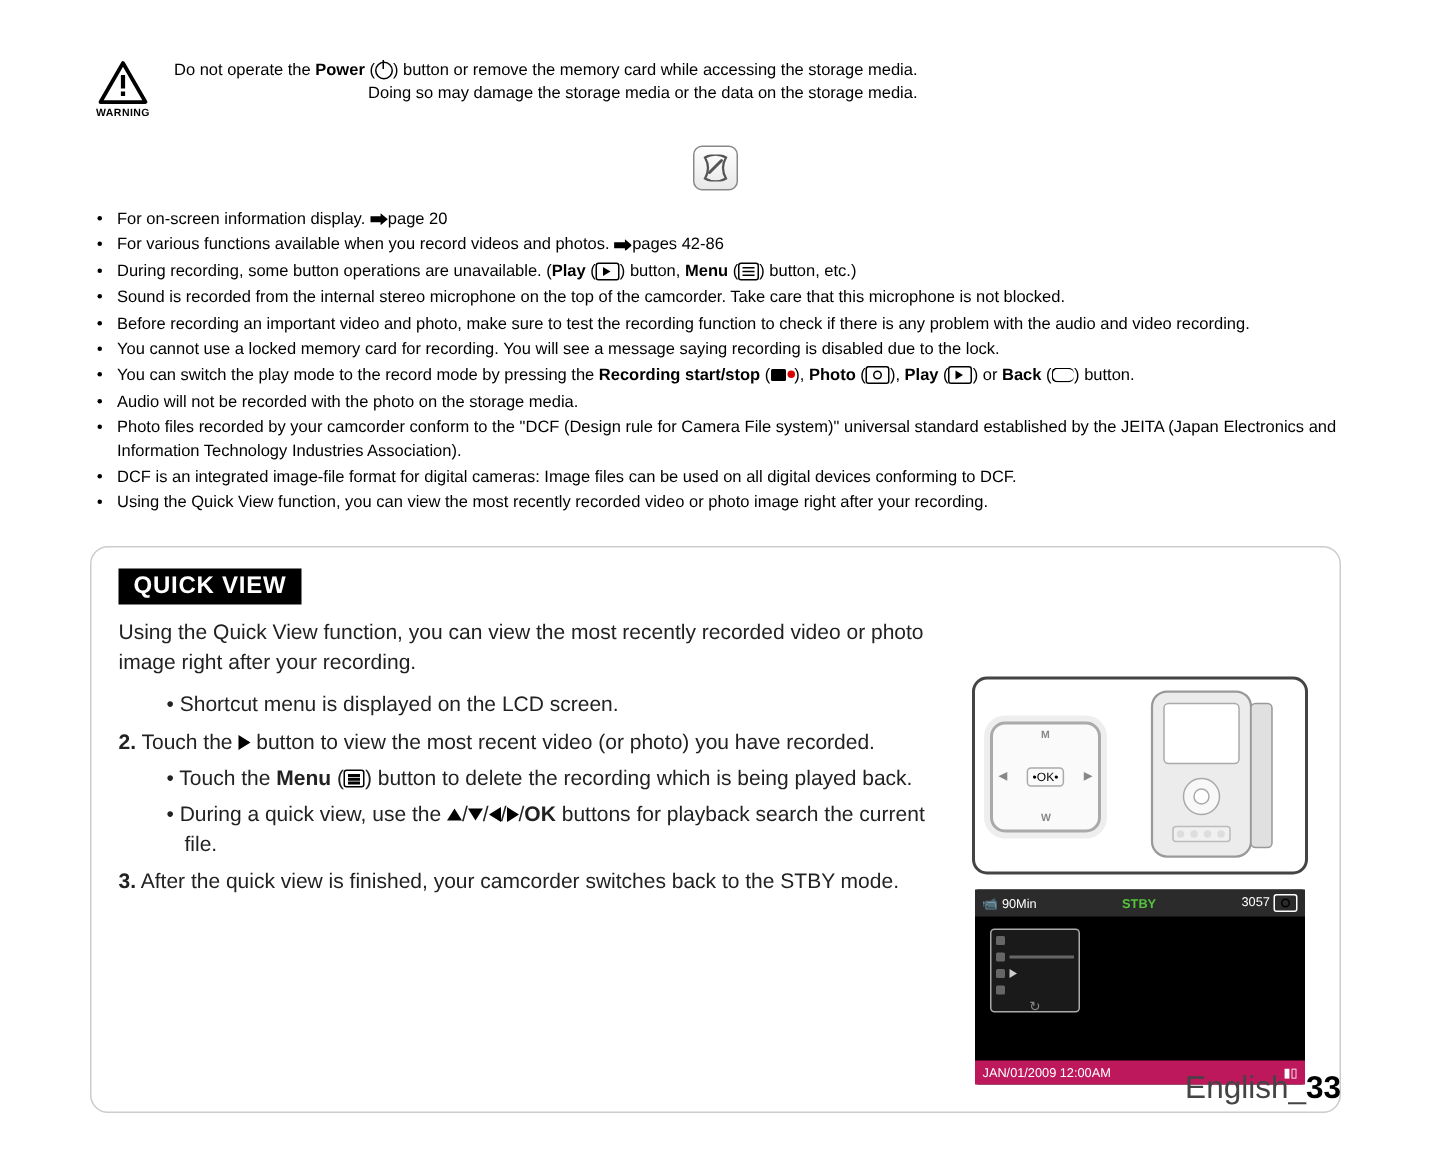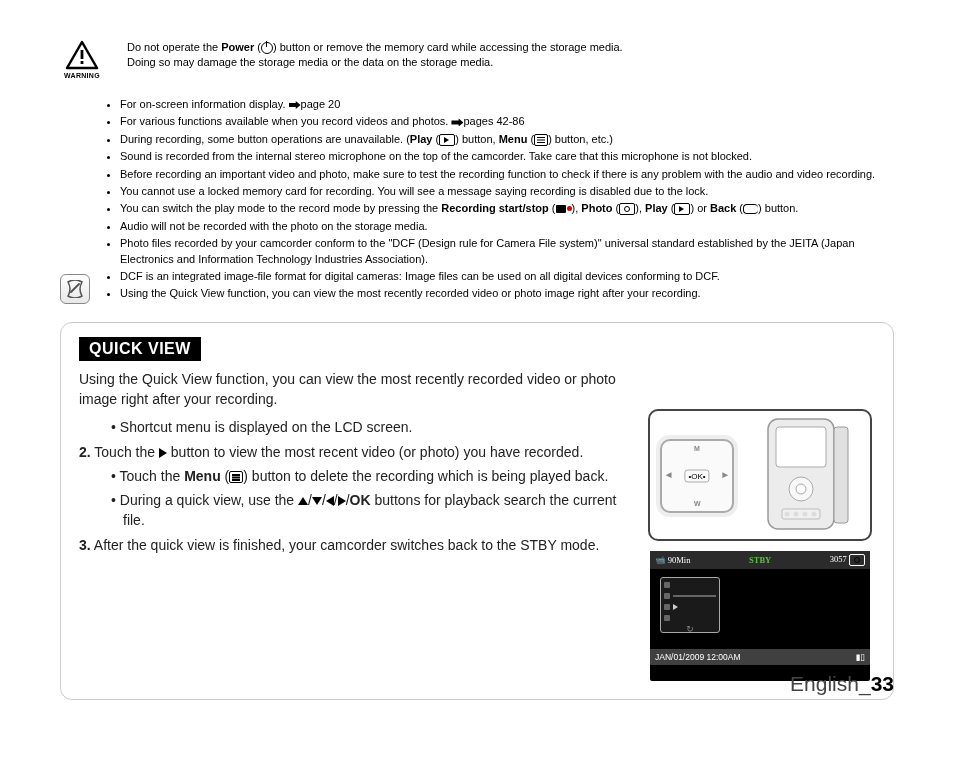--- a/index.html
+++ b/index.html
@@ -14,22 +14,23 @@
     position: relative;
     box-sizing: border-box;
   }
   .page {
     padding: 40px 60px 30px 60px;
     position: relative;
   }
   .warning-block {
     display: flex;
     align-items: flex-start;
-    gap: 23px;
+    gap: 12px;
     margin-bottom: 18px;
+    text-align: right;
   }
   .warning-icon-wrap {
     display: flex;
     flex-direction: column;
     align-items: center;
     width: 44px;
     flex-shrink: 0;
   }
   .warning-icon-wrap svg { display:block; }
   .warning-label {
@@ -37,23 +38,24 @@
     font-weight: bold;
     margin-top: 2px;
     letter-spacing: 0.3px;
   }
   .warning-text {
     font-size: 11px;
     line-height: 1.35;
   }
   .note-block {
     display: flex;
-    align-items: flex-end;
+    align-items: center;
     gap: 12px;
     margin-bottom: 18px;
+    flex-direction: column;
   }
   .note-icon {
     width: 28px;
     height: 28px;
     border: 1.5px solid #888;
     border-radius: 6px;
     display: flex;
     align-items: center;
     justify-content: center;
     flex-shrink: 0;
@@ -125,31 +127,30 @@
     border-radius: 2px;
     font-size: 9px;
   }
   .illus-screen .topbar {
     display: flex;
     justify-content: space-between;
     align-items: center;
     padding: 3px 5px;
     font-size: 8.5px;
     background: #2b2b2b;
-    font-family: Liberation Serif, serif;
   }
   .illus-screen .stby { color: #55c43c; font-weight: bold; }
   .illus-screen .bottombar {
     position: absolute;
-    bottom: 16px;
+    bottom: 0;
     left: 0;
     right: 0;
     padding: 3px 5px;
     font-size: 8.5px;
-    background: #404040;
+    background: #be185d;
     display:flex;
     justify-content:space-between;
     align-items:center;
   }
   .footer {
     position: absolute;
     bottom: 34px;
     right: 60px;
     font-size: 21px;
     color: #444;

